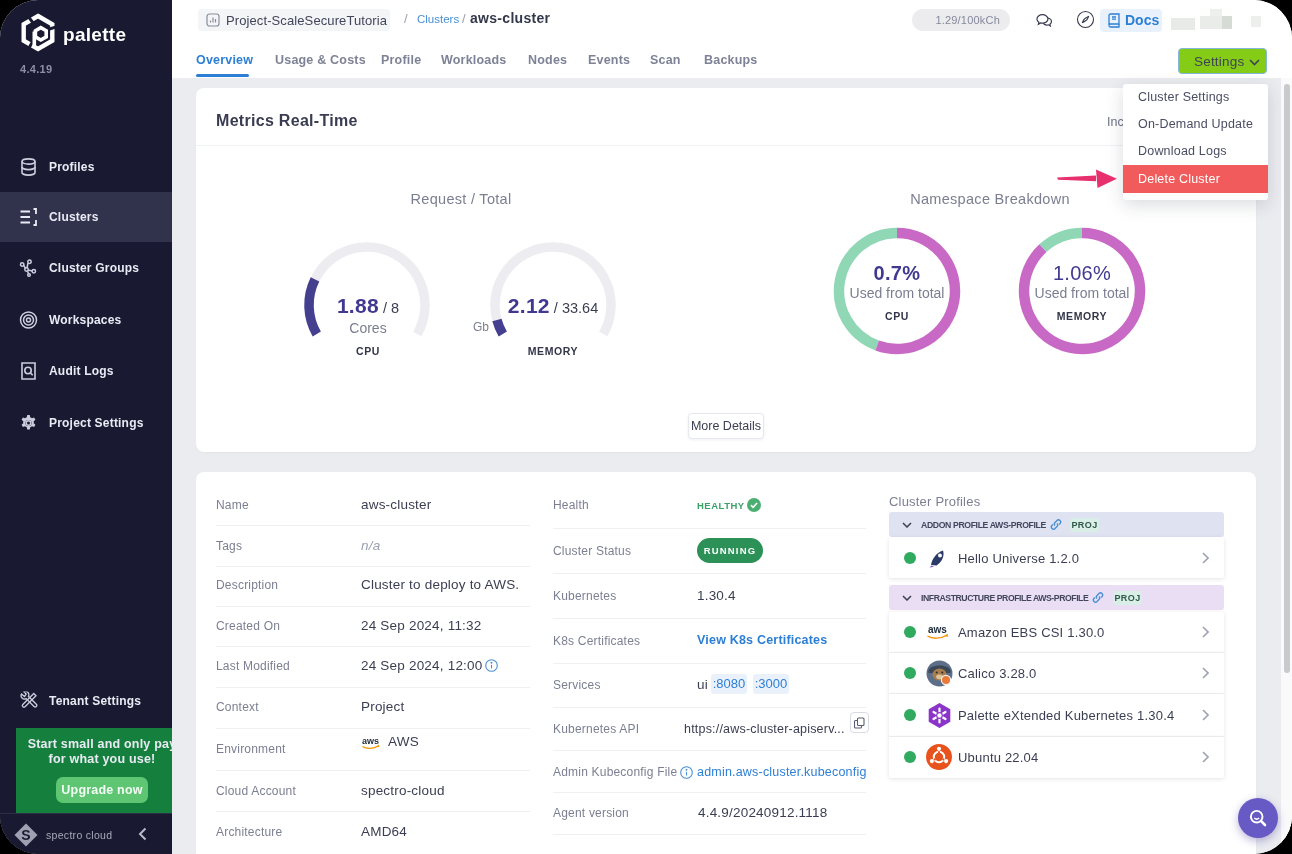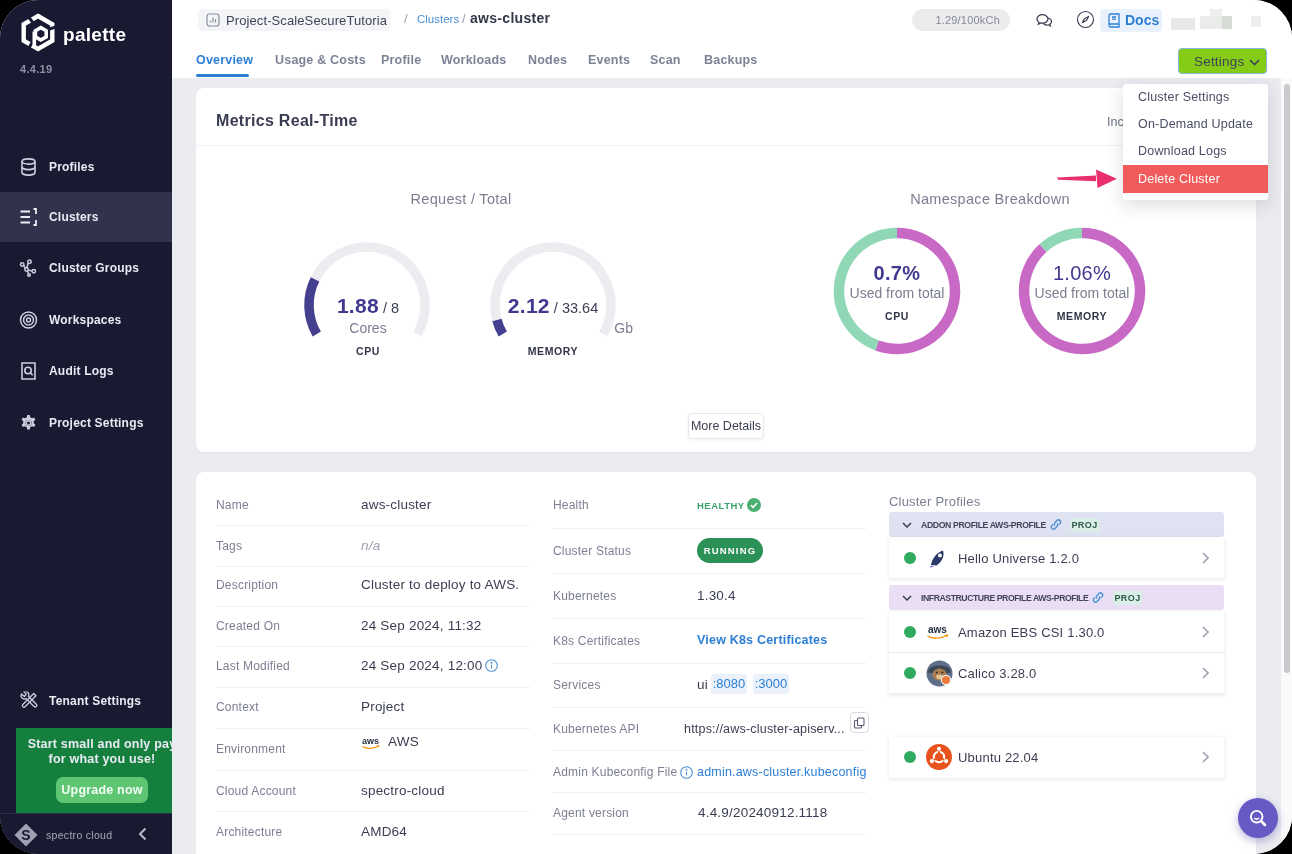--- a/index.html
+++ b/index.html
@@ -197,21 +197,21 @@
       </svg>
       <div class="abs" style="left:92px;top:206px;width:160px;height:24px;line-height:24px;text-align:center;color:#3b3e52;font-size:14.5px"><span style="font-size:21px;font-weight:700;color:#413990;letter-spacing:.3px">1.88</span> / 8</div>
       <div class="abs" style="left:92px;top:232px;width:160px;text-align:center;color:#7b7e90;font-size:14px">Cores</div>
       <div class="abs" style="left:92px;top:257px;width:160px;text-align:center;color:#33364a;font-size:10.5px;font-weight:700;letter-spacing:.6px">CPU</div>
 
       <svg class="abs" style="left:287px;top:147px" width="140" height="140" viewBox="0 0 140 140" fill="none">
         <path d="M19.77 99 A58 58 0 1 1 120.23 99" stroke="#ededf1" stroke-width="9.5"></path>
         <path d="M19.77 99 A58 58 0 0 1 13.94 84.91" stroke="#453f8f" stroke-width="9.5"></path>
       </svg>
       <div class="abs" style="left:277px;top:206px;width:160px;height:24px;line-height:24px;text-align:center;color:#3b3e52;font-size:14.5px"><span style="font-size:21px;font-weight:700;color:#413990;letter-spacing:.3px">2.12</span> / 33.64</div>
-      <div class="abs" style="left:277px;top:232px;width:160px;text-align:right;color:#7b7e90;font-size:14px">Gb</div>
+      <div class="abs" style="left:277px;top:232px;width:160px;text-align:left;color:#7b7e90;font-size:12px">Gb</div>
       <div class="abs" style="left:277px;top:257px;width:160px;text-align:center;color:#33364a;font-size:10.5px;font-weight:700;letter-spacing:.6px">MEMORY</div>
 
       <svg class="abs" style="left:631px;top:133px" width="140" height="140" viewBox="0 0 140 140" fill="none">
         <path d="M70 12 A58 58 0 0 0 50.16 124.5" stroke="#90d7b6" stroke-width="10.5"></path>
         <path d="M70 12 A58 58 0 1 1 50.16 124.5" stroke="#c969c6" stroke-width="10.5"></path>
       </svg>
       <div class="abs" style="left:621px;top:174px;width:160px;text-align:center;font-size:20px;font-weight:700;color:#413990;letter-spacing:.3px">0.7%</div>
       <div class="abs" style="left:621px;top:197px;width:160px;text-align:center;color:#7b7e90;font-size:14px">Used from total</div>
       <div class="abs" style="left:621px;top:222px;width:160px;text-align:center;color:#33364a;font-size:10.5px;font-weight:700;letter-spacing:.6px">CPU</div>
 
@@ -365,20 +365,37 @@
             <ellipse cx="13.5" cy="16.8" rx="3.4" ry="2.4" fill="#dcc49a"></ellipse>
             <circle cx="10.7" cy="12.6" r="1" fill="#2b2b2b"></circle>
             <circle cx="16.3" cy="12.6" r="1" fill="#2b2b2b"></circle>
             <circle cx="20" cy="20" r="4.6" fill="#e8793a" stroke="#f4f4f4" stroke-width="1.2"></circle>
           </svg>
         <div class="abs" style="left:69px;top:13px;font-size:13px;color:#3b3e52;letter-spacing:.2px">Calico 3.28.0</div>
         <svg class="abs" style="left:313px;top:14px" width="7" height="12" viewBox="0 0 7 12" fill="none" stroke="#9fa3b2" stroke-width="1.6">
             <path d="M1 1 L6 6 L1 11"></path>
           </svg>
       </div>
+      <div class="abs" style="left:693px;top:222px;width:335px;height:43px;background:#fff;box-shadow:0 1px 4px rgba(40,45,80,.13);border-bottom:1px solid #f0f1f4">
+        <div class="abs" style="left:15px;top:15px;width:12px;height:12px;border-radius:50%;background:#2faa5f"></div>
+        <svg class="abs" style="left:37px;top:8px" width="27" height="27" viewBox="0 0 27 27">
+            <path d="M13.5 1 L24.3 7.25 V19.75 L13.5 26 L2.7 19.75 V7.25 Z" fill="#8b34c9"></path>
+            <g stroke="#fff" stroke-width="2.2" stroke-linecap="round">
+              <path d="M13.5 6.5 V20.5"></path>
+              <path d="M7.5 10 L19.5 17"></path>
+              <path d="M19.5 10 L7.5 17"></path>
+            </g>
+            <circle cx="13.5" cy="13.5" r="3.4" fill="#8b34c9"></circle>
+            <circle cx="13.5" cy="13.5" r="2.2" fill="#fff"></circle>
+          </svg>
+        <div class="abs" style="left:69px;top:14px;font-size:13px;color:#3b3e52;letter-spacing:.2px">Palette eXtended Kubernetes 1.30.4</div>
+        <svg class="abs" style="left:313px;top:15px" width="7" height="12" viewBox="0 0 7 12" fill="none" stroke="#9fa3b2" stroke-width="1.6">
+            <path d="M1 1 L6 6 L1 11"></path>
+          </svg>
+      </div>
       <div class="abs" style="left:693px;top:265px;width:335px;height:41px;background:#fff;box-shadow:0 1px 4px rgba(40,45,80,.13);border-radius:0 0 2px 2px">
         <div class="abs" style="left:15px;top:14px;width:12px;height:12px;border-radius:50%;background:#2faa5f"></div>
         <svg class="abs" style="left:37px;top:7px" width="26" height="26" viewBox="0 0 26 26">
             <circle cx="13" cy="13" r="13" fill="#e8521c"></circle>
             <g fill="#fff">
               <circle cx="13" cy="13" r="5.2" fill="none" stroke="#fff" stroke-width="2"></circle>
               <circle cx="13" cy="4.8" r="2.1"></circle>
               <circle cx="5.9" cy="17.1" r="2.1"></circle>
               <circle cx="20.1" cy="17.1" r="2.1"></circle>
             </g>

